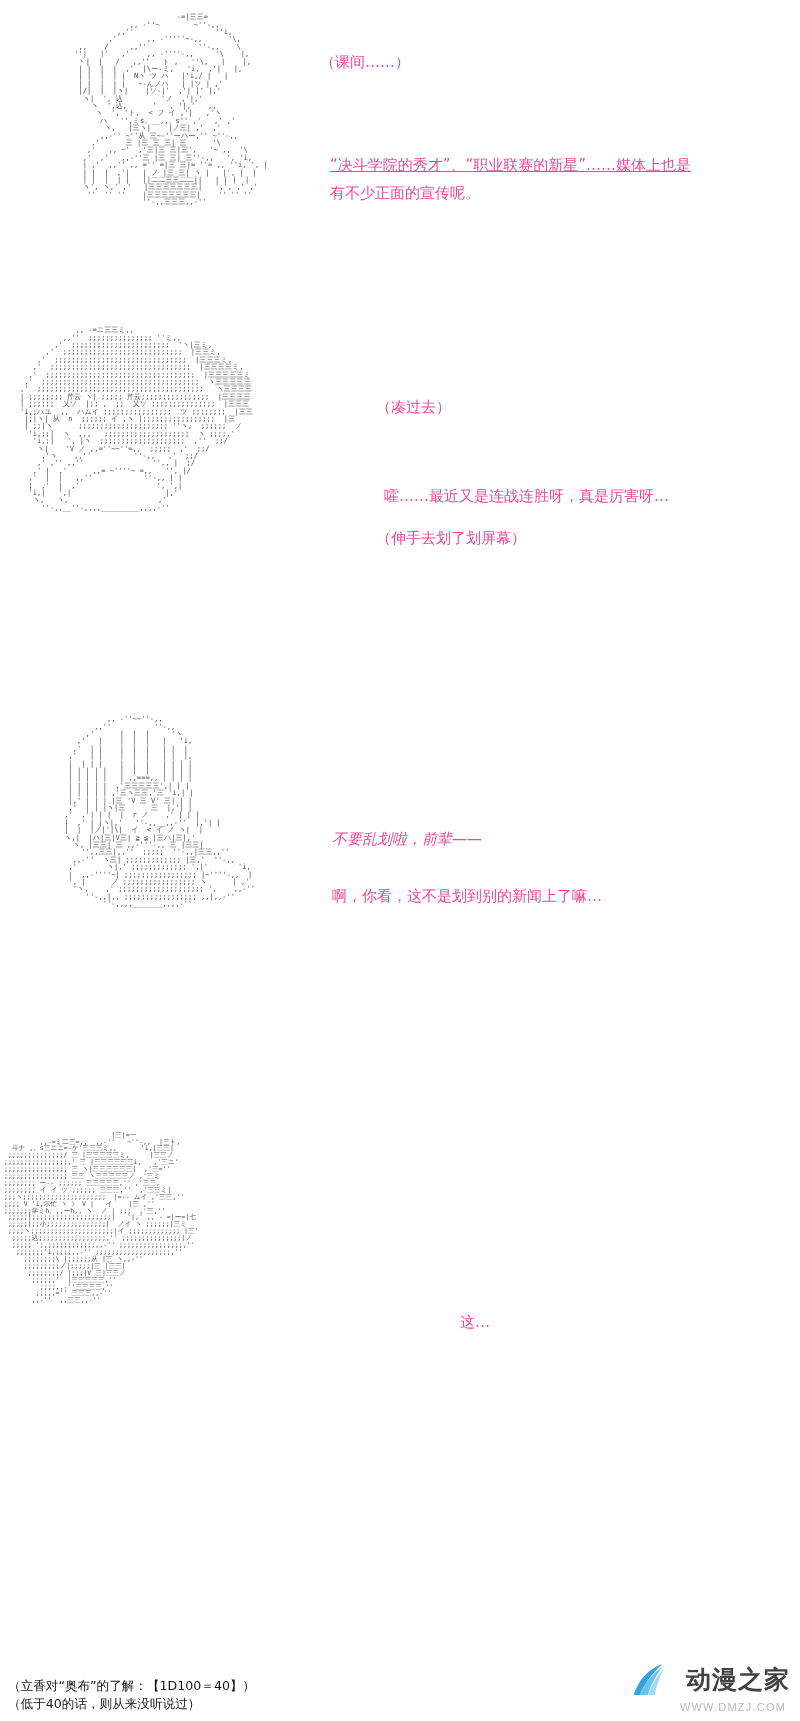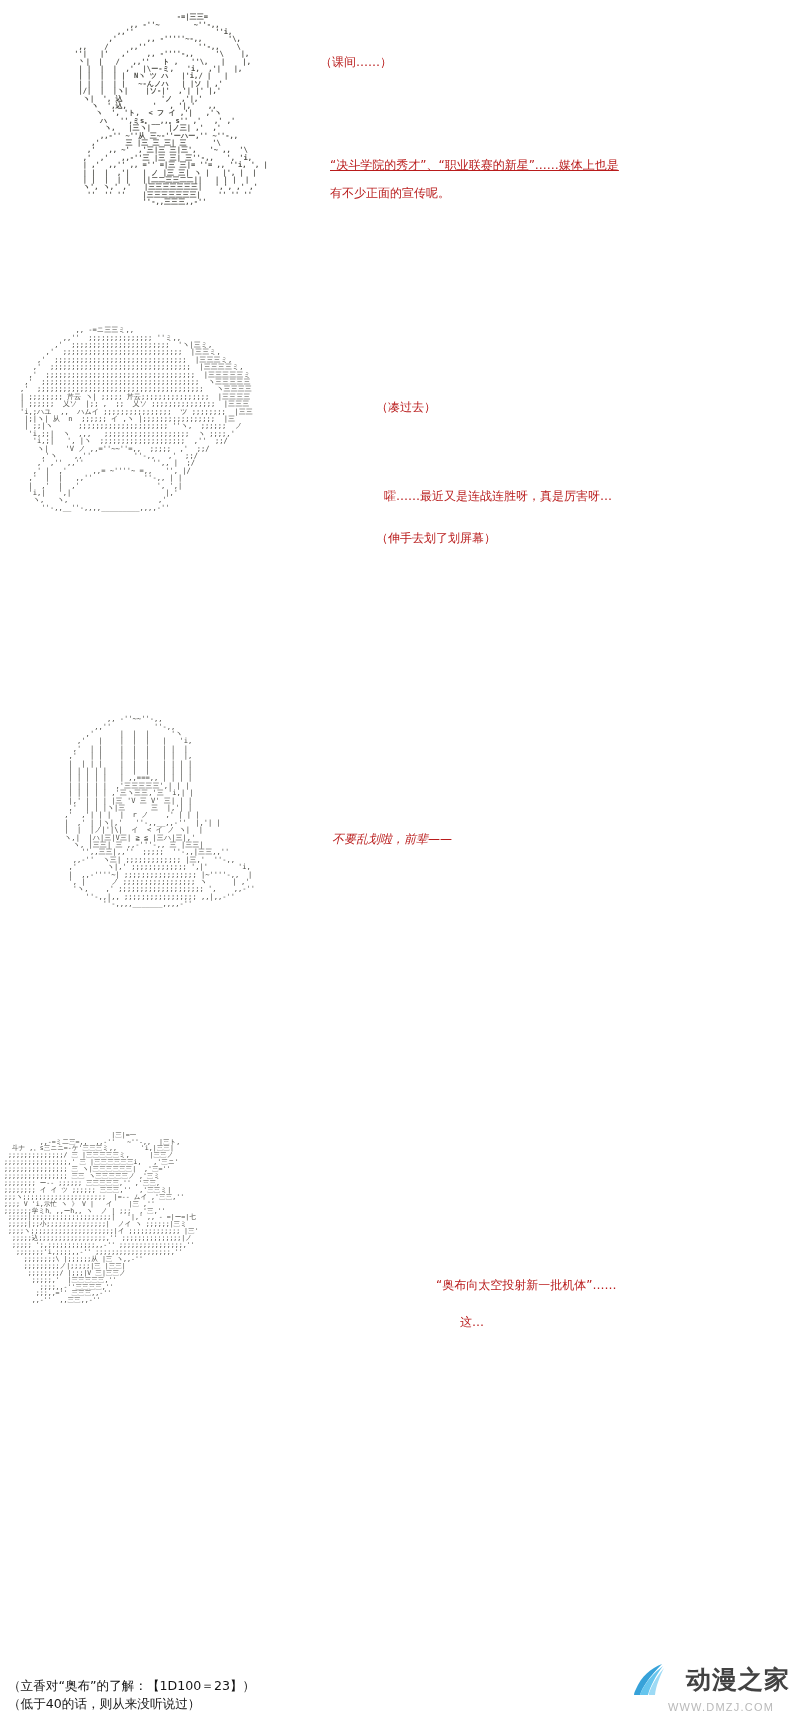--- a/index.html
+++ b/index.html
@@ -31,23 +31,23 @@
     line-height:7.4px;
     white-space:pre;
     color:#4a4a44;
     letter-spacing:0px;
     user-select:text;
   }
   .aa.tight{font-size:6.6px;line-height:6.9px;}
   
   .dlg{
     position:absolute;
-    font-size:12px;
+    font-size:15px;
     line-height:30px;
-    color:#b91c1c;
+    color:#ec4899;
     white-space:nowrap;
     font-family:"DejaVu Sans","Liberation Sans",sans-serif;
   }
   
   .footer{
     position:absolute;
     left:8px;
     bottom:8px;
     font-size:12.6px;
     line-height:18px;
@@ -70,35 +70,35 @@
   }
   .wm-text{
     font-size:25px;
     font-weight:700;
     color:#3b3b3b;
     font-family:"DejaVu Sans","Liberation Sans",sans-serif;
     letter-spacing:1px;
   }
   .wm-sub{
     position:absolute;
-    right:26px;
+    right:14px;
     bottom:8px;
     font-size:11px;
     color:#b9b9b9;
     letter-spacing:1.2px;
     font-family:"Liberation Sans",sans-serif;
   }
 </style>
 </head>
 <body>
 
 <div class="page">
 
   <div class="panel" style="top:0px;height:310px;">
-    <pre class="aa" style="left:70px;top:6px;font-weight:bold;">                         -=|三三=                      
+    <pre class="aa" style="left:70px;top:6px;">                         -=|三三=                      
               ,, -''~        ~''-,,                   
            ,,''                   ''i,                
          ,'       ,, -'''''~-,,      '\,             
   ,,    /     ,,''            ''-,,    \             
  ''|   |'   ,'    ,, -''''-,,     '\    |,           
   丶|  |   /   ,,''   ト ,   ''\,   |    |,          
   | |  |  |  ,'  |\ー-ミ,   'i,  ,'|   |,            
   | |  |  | |  Nヽ ツ ハ   |'i,/ |   |                
   | |  |  | |   ~-んノハ   | |ソ | ,'                 
   |/|  |  |ヽ|    |ソ-|'  ,'| |' |,'                  
@@ -174,20 +174,21 @@
    ヽ, |三三| 三 ,,-'''-,, 三 |三三|                   
      '',,三三|,,''  ;;;;;  ''-,,|三三,,''                
    ,,-''  ヽ三| ;;;;;;;;;;;;; |三,'  ''-,,               
   ,'       ヽ|,' ;;;;;;;;;;;;; ',|'       'i,           
   |  ,,-''''~| ;;;;;;;;;;;;;;;;; |~''''-,,  |           
   ', |      ノ ;;;;;;;;;;;;;;;;; ヽ      | ,'          
    'ヽ,    ,' ;;;;;;;;;;;;;;;;;;;; ',    ,,-''          
       ''-,,|,, ;;;;;;;;;;;;;;;;; ,,|,,-''               
           ''-,,,,_______,,,,-''                        </pre>
     <div class="dlg" style="left:332px;top:124px;font-style:italic;">不要乱划啦，前辈——</div>
+    <div class="dlg" style="left:332px;top:181px;">啊，你看，这不是划到别的新闻上了嘛…</div>
   </div>
 
   <div class="panel" style="top:1115px;height:460px;">
     <pre class="aa tight" style="left:4px;top:10px;">                           |三|=一                      
          ,,-=ミ二三=,,  ,,-''   ~''-,,  |三ト,           
   斗ナ ,。s三ニニ=-ケ'三三三ミ,,      'i,|三三|          
  ;;;;;;;;;;;;;;/ 三 |三三三三三ミ,     |三三ノ          
 ;;;;;;;;;;;;;;;;,' 三 |三三三三三三i,   ,'三ニ'           
 ;;;;;;;;;;;;;;;; 三 ヽ|三三三三三三|  ,'三=''            
 ;;;;;;;;;;;;;;;; 三三 ヽ三三三三三ノ ,'三ミ              
@@ -202,26 +203,25 @@
   ;;;;;込;;;;;;;;;;;;;;;;;,'' ;;;;;;;;;;;;;;;|ノ              
   ;;;;; ';,;;;;;;;;;;;;,,-'' ;;;;;;;;;;;;;;;;,''               
    ;;;;;;;'i,;;;;,,-'' ;;;;;;;;;;;;;;;;;;;,''                 
      ;;;;;;;;\ |;;;;;;从 |三 ヽ,,-''                      
      ;;;;;;;;;ノ|;;;;;|三 |三三|                          
       ;;;;;;;;/ |;;;|V 三|三三ノ                         
        ;;;;;,'  |三三三三三,''                           
          ;;;;,,-''三三三三,''                             
         ;;;,,='' 三三三,,-''                              
        ,,-''  ,,三三,,-''                                </pre>
-    <div class="dlg" style="left:436px;top:155px;">“奥布向太空投射新一批机体”……</div>
     <div class="dlg" style="left:460px;top:192px;">这…</div>
   </div>
 
   <div class="footer">
-    <div>（立香对“奥布”的了解：【1D100＝23】）</div>
+    <div>（立香对“奥布”的了解：【1D100＝40】）</div>
     <div>（低于40的话，则从来没听说过）</div>
   </div>
 
   <div class="watermark">
     <span class="wm-logo">
       <svg viewBox="0 0 40 40" width="40" height="40" aria-hidden="true">
         <path d="M33 5 C22 9, 12 18, 7 30 C6 32, 5 34, 5 36 L11 36 C14 27, 21 17, 33 5 Z" fill="#2f9fd8"></path>
         <path d="M34 7 C26 13, 17 22, 12 33 C11.5 34, 11 35.5, 11 36 L19 36 C21 28, 27 16, 34 7 Z" fill="#5fc3ee"></path>
         <path d="M35 9 C29 16, 23 25, 20 34 L20 36 L26 36 C27 27, 31 17, 35 9 Z" fill="#9ad9f5"></path>
       </svg>

